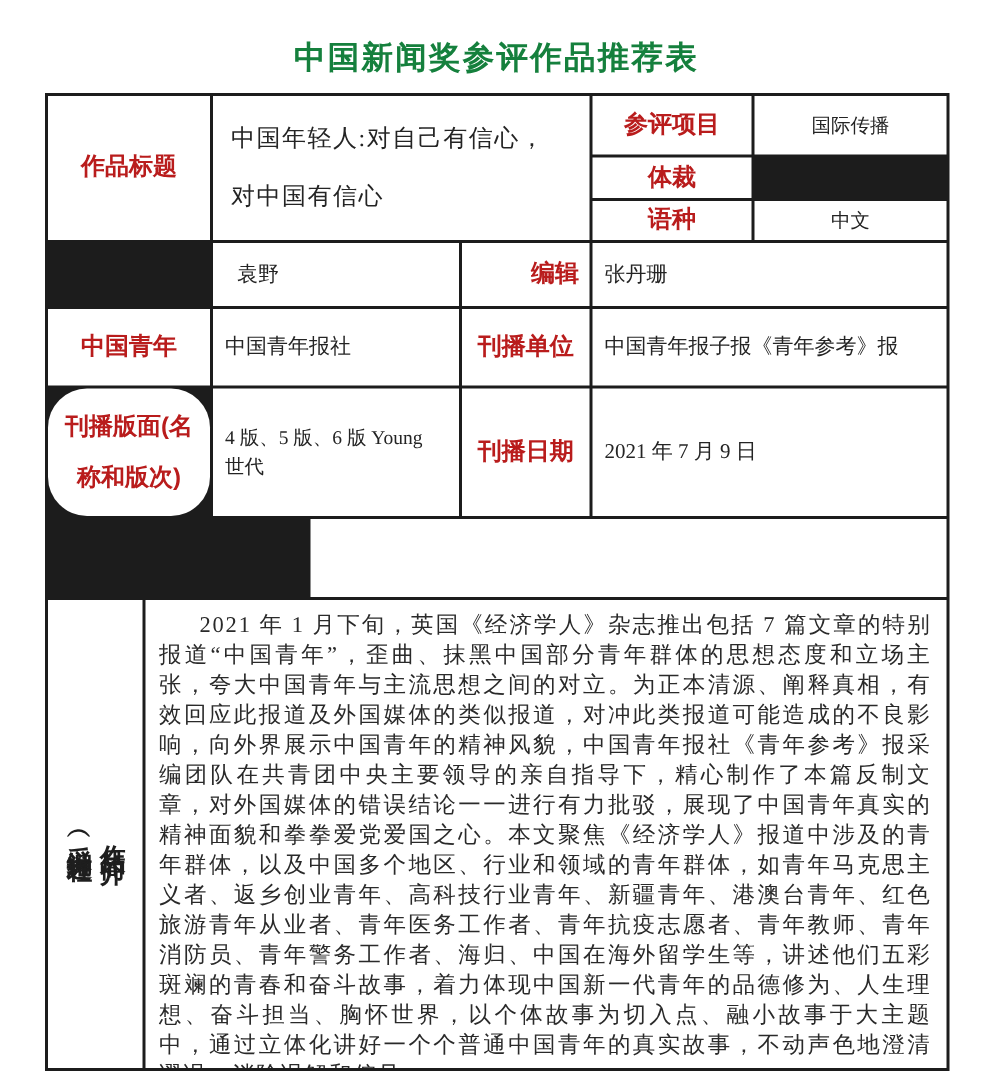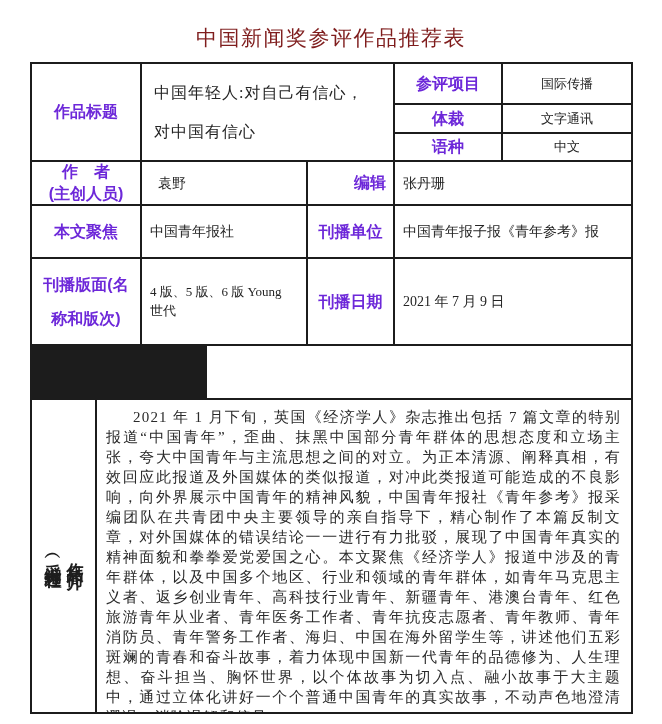--- a/index.html
+++ b/index.html
@@ -13,42 +13,42 @@
     font-family: "Liberation Serif", serif;
     overflow: hidden;
   }
   .doc-title {
     position: absolute;
     top: 24px;
     left: 0;
     width: 100%;
     text-align: center;
     font-size: 21px;
-    font-weight: normal;
+    font-weight: bold;
     letter-spacing: 1.5px;
-    color: #7f1d1d;
+    color: #15803d;
     font-family: "Liberation Serif", serif;
   }
   .grid {
     position: absolute;
     left: 30px;
     top: 62px;
     display: grid;
     grid-template-columns: 63px 43px 63px 99px 85px 106px 128px;
     grid-template-rows: 39px 27px 26px 42px 51px 85px 52px 312px;
     gap: 2px;
     padding: 2px;
     background: #1c1c1c;
   }
   .cell { background: #ffffff; overflow: hidden; }
   .lbl {
     font-family: "Liberation Sans", sans-serif;
     font-weight: bold;
     font-size: 16px;
-    color: #6d28d9;
+    color: #b91c1c;
     display: flex;
     align-items: center;
     justify-content: center;
     text-align: center;
     white-space: pre-line;
     line-height: 1.35;
   }
   .lbl.tall-lines { line-height: 2.1; }
   .val {
     font-family: "Liberation Serif", serif;
@@ -94,21 +94,21 @@
   .c-lang-l   { grid-column: 6; grid-row: 3; }
   .c-lang-v   { grid-column: 7; grid-row: 3; }
   .c-author-l { grid-column: 1 / span 2; grid-row: 4; }
   .c-author-v { grid-column: 3 / span 2; grid-row: 4; padding-left: 16px; }
   .c-editor-l { grid-column: 5; grid-row: 4; padding-left: 39px; }
   .c-editor-v { grid-column: 6 / span 2; grid-row: 4; }
   .c-orig-l   { grid-column: 1 / span 2; grid-row: 5; }
   .c-orig-v   { grid-column: 3 / span 2; grid-row: 5; }
   .c-punit-l  { grid-column: 5; grid-row: 5; }
   .c-punit-v  { grid-column: 6 / span 2; grid-row: 5; }
-  .c-layout-l { grid-column: 1 / span 2; grid-row: 6; }
+  .c-layout-l { grid-column: 1 / span 2; grid-row: 6; border-radius: 26px; }
   .c-layout-v { grid-column: 3 / span 2; grid-row: 6; }
   .c-pdate-l  { grid-column: 5; grid-row: 6; }
   .c-pdate-v  { grid-column: 6 / span 2; grid-row: 6; }
   .c-url-l    { grid-column: 1 / span 3; grid-row: 7; }
   .c-url-v    { grid-column: 4 / span 4; grid-row: 7; }
   .c-intro-l  { grid-column: 1; grid-row: 8; }
   .c-intro-v  { grid-column: 2 / span 6; grid-row: 8; }
 </style>
 </head>
 <body>
@@ -120,32 +120,29 @@
   <div class="grid">
 
     <div class="cell lbl c-worktitle-l">作品标题</div>
     <div class="cell val title-val c-worktitle-v">中国年轻人:对自己有信心，
 对中国有信心</div>
 
     <div class="cell lbl c-entry-l">参评项目</div>
     <div class="cell val center c-entry-v">国际传播</div>
 
     <div class="cell lbl c-genre-l">体裁</div>
-    <div class="cell val center c-genre-v">文字通讯</div>
 
     <div class="cell lbl c-lang-l">语种</div>
     <div class="cell val center c-lang-v">中文</div>
 
-    <div class="cell lbl c-author-l">作　者
-(主创人员)</div>
     <div class="cell val c-author-v">袁野</div>
     <div class="cell lbl c-editor-l">编辑</div>
     <div class="cell val c-editor-v">张丹珊</div>
 
-    <div class="cell lbl c-orig-l">本文聚焦</div>
+    <div class="cell lbl c-orig-l">中国青年</div>
     <div class="cell val c-orig-v">中国青年报社</div>
     <div class="cell lbl c-punit-l">刊播单位</div>
     <div class="cell val c-punit-v">中国青年报子报《青年参考》报</div>
 
     <div class="cell lbl tall-lines c-layout-l">刊播版面(名
 称和版次)</div>
     <div class="cell val small c-layout-v">4 版、5 版、6 版 Young
 世代</div>
     <div class="cell lbl c-pdate-l">刊播日期</div>
     <div class="cell val c-pdate-v">2021 年 7 月 9 日</div>

